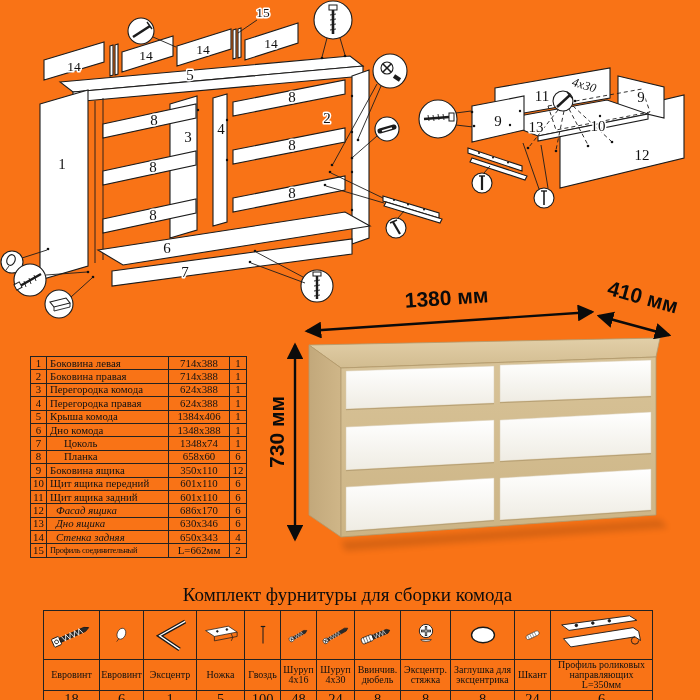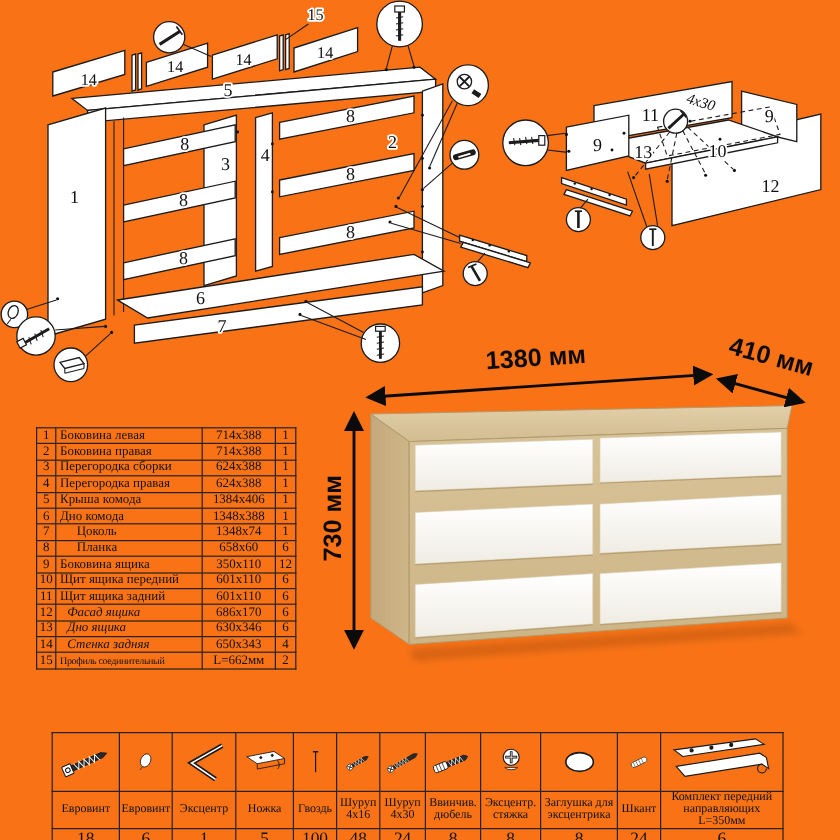--- a/index.html
+++ b/index.html
@@ -359,21 +359,21 @@
           <td class="c">1</td>
         </tr>
     <tr>
           <td class="c">2</td>
           <td class="n">Боковина правая</td>
           <td class="c">714x388</td>
           <td class="c">1</td>
         </tr>
     <tr>
           <td class="c">3</td>
-          <td class="n">Перегородка сборки</td>
+          <td class="n">Перегородка комода</td>
           <td class="c">624x388</td>
           <td class="c">1</td>
         </tr>
     <tr>
           <td class="c">4</td>
           <td class="n">Перегородка правая</td>
           <td class="c">624x388</td>
           <td class="c">1</td>
         </tr>
     <tr>
@@ -438,20 +438,21 @@
         </tr>
     <tr>
           <td class="c">15</td>
           <td class="n tiny">Профиль соединительный</td>
           <td class="c">L=662мм</td>
           <td class="c">2</td>
         </tr>
   </tbody>
 </table>
 
+<div id="hw-title">Комплект фурнитуры для сборки комода</div>
 
 <table id="hw">
   <colgroup>
     <col style="width:56px">
         <col style="width:44px">
         <col style="width:53px">
         <col style="width:48px">
     <col style="width:36px">
         <col style="width:36px">
         <col style="width:38px">
@@ -611,21 +612,21 @@
           </td>
       <td>
             <span class="l">Заглушка для</span>
             <span class="l">эксцентрика</span>
           </td>
       <td>
             <span class="l">Шкант</span>
             <span class="l"></span>
           </td>
       <td>
-            <span class="l">Комплект передний</span>
+            <span class="l">Профиль роликовых</span>
             <span class="l">направляющих L=350мм</span>
           </td>
     </tr>
     <tr class="qt">
       <td>18</td>
       <td>6</td>
       <td>1</td>
       <td>5</td>
       <td>100</td>
       <td>48</td>

